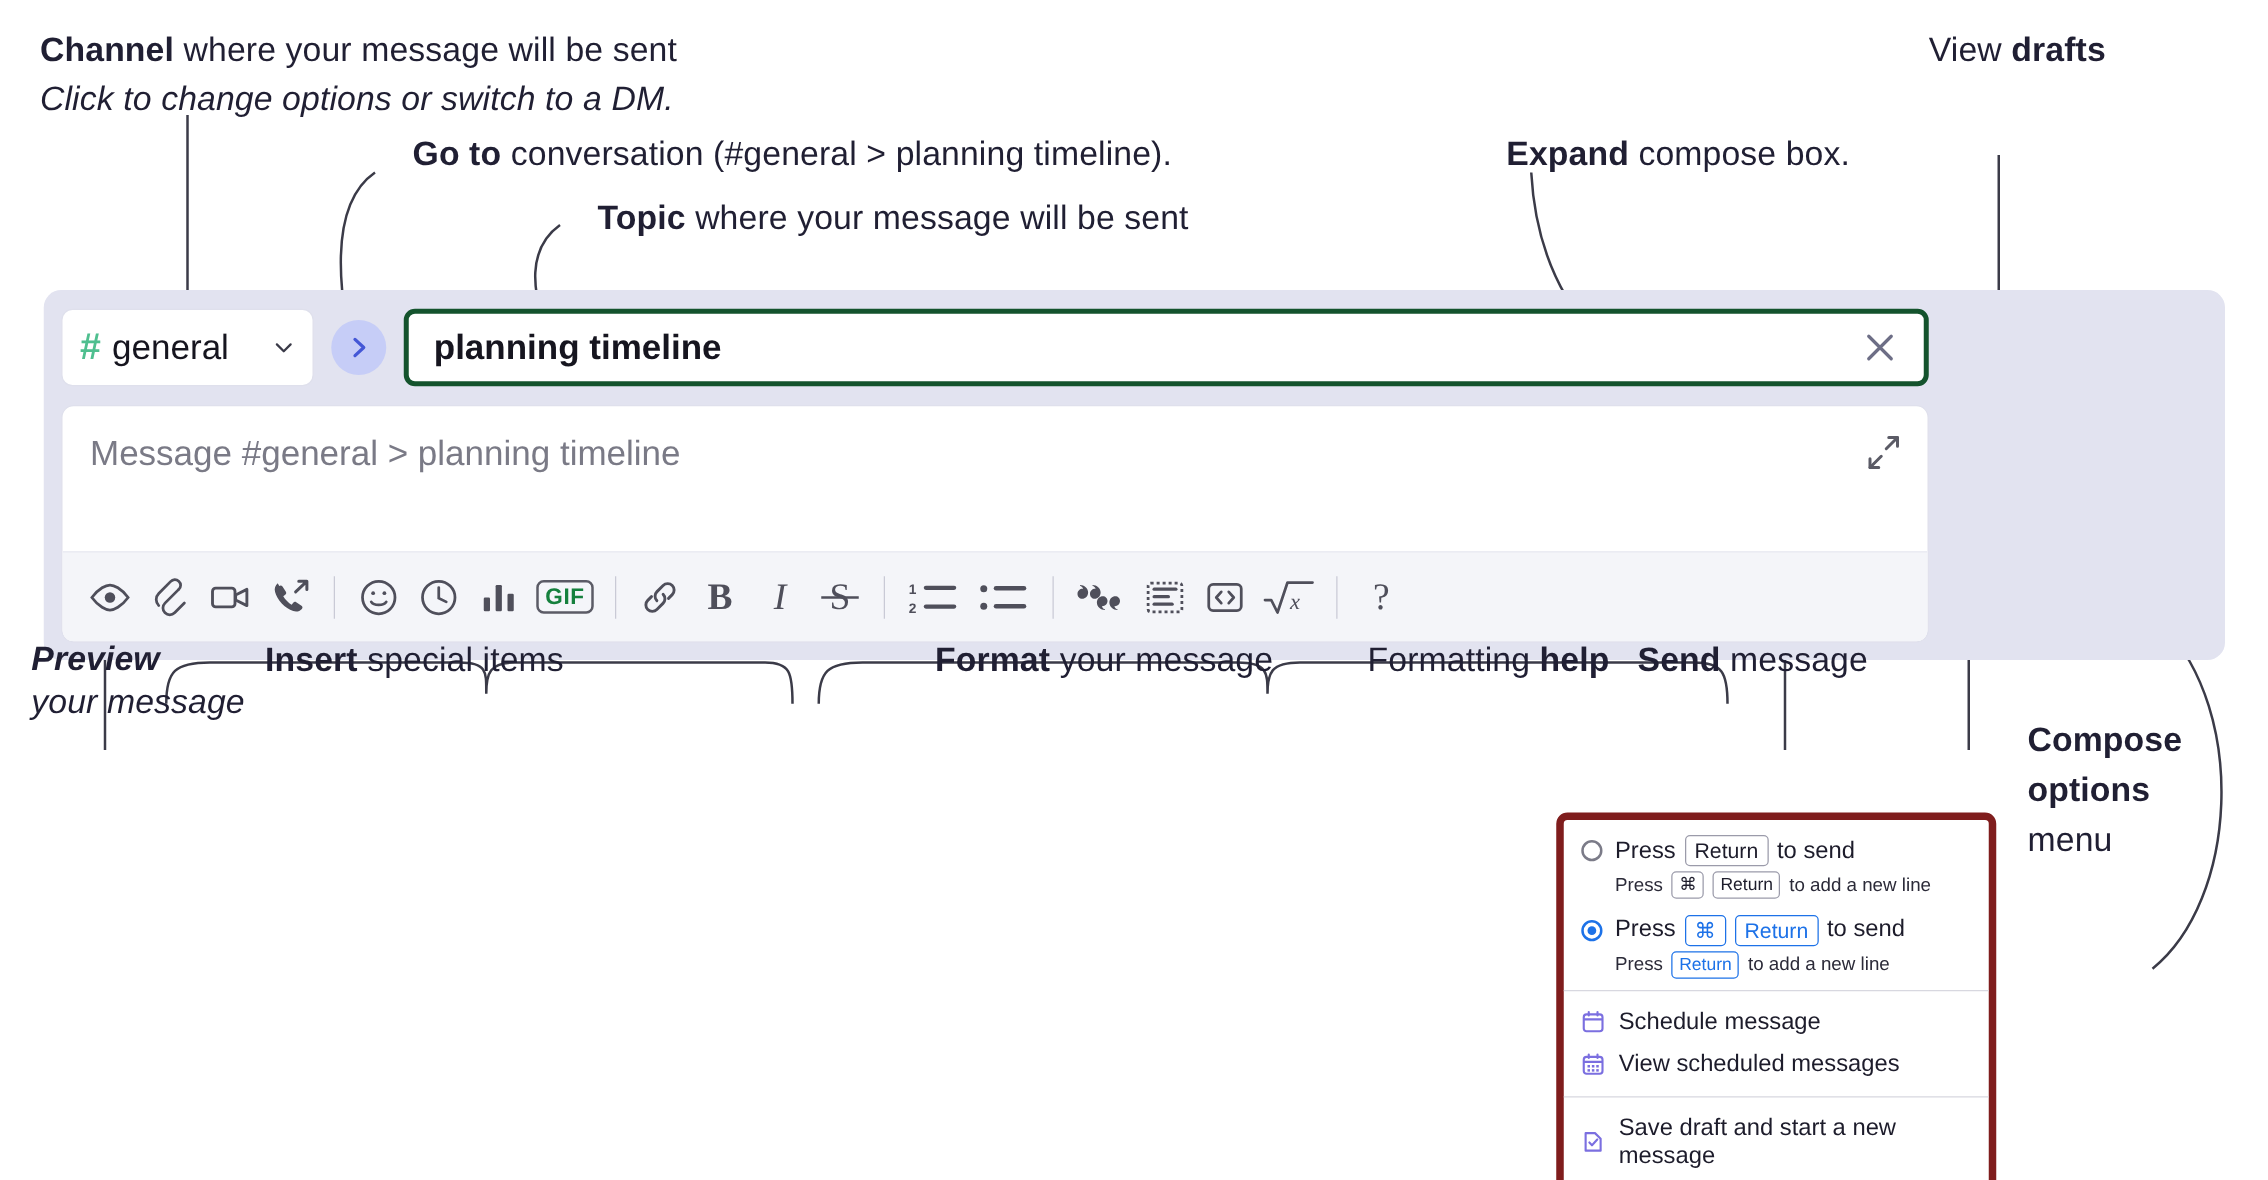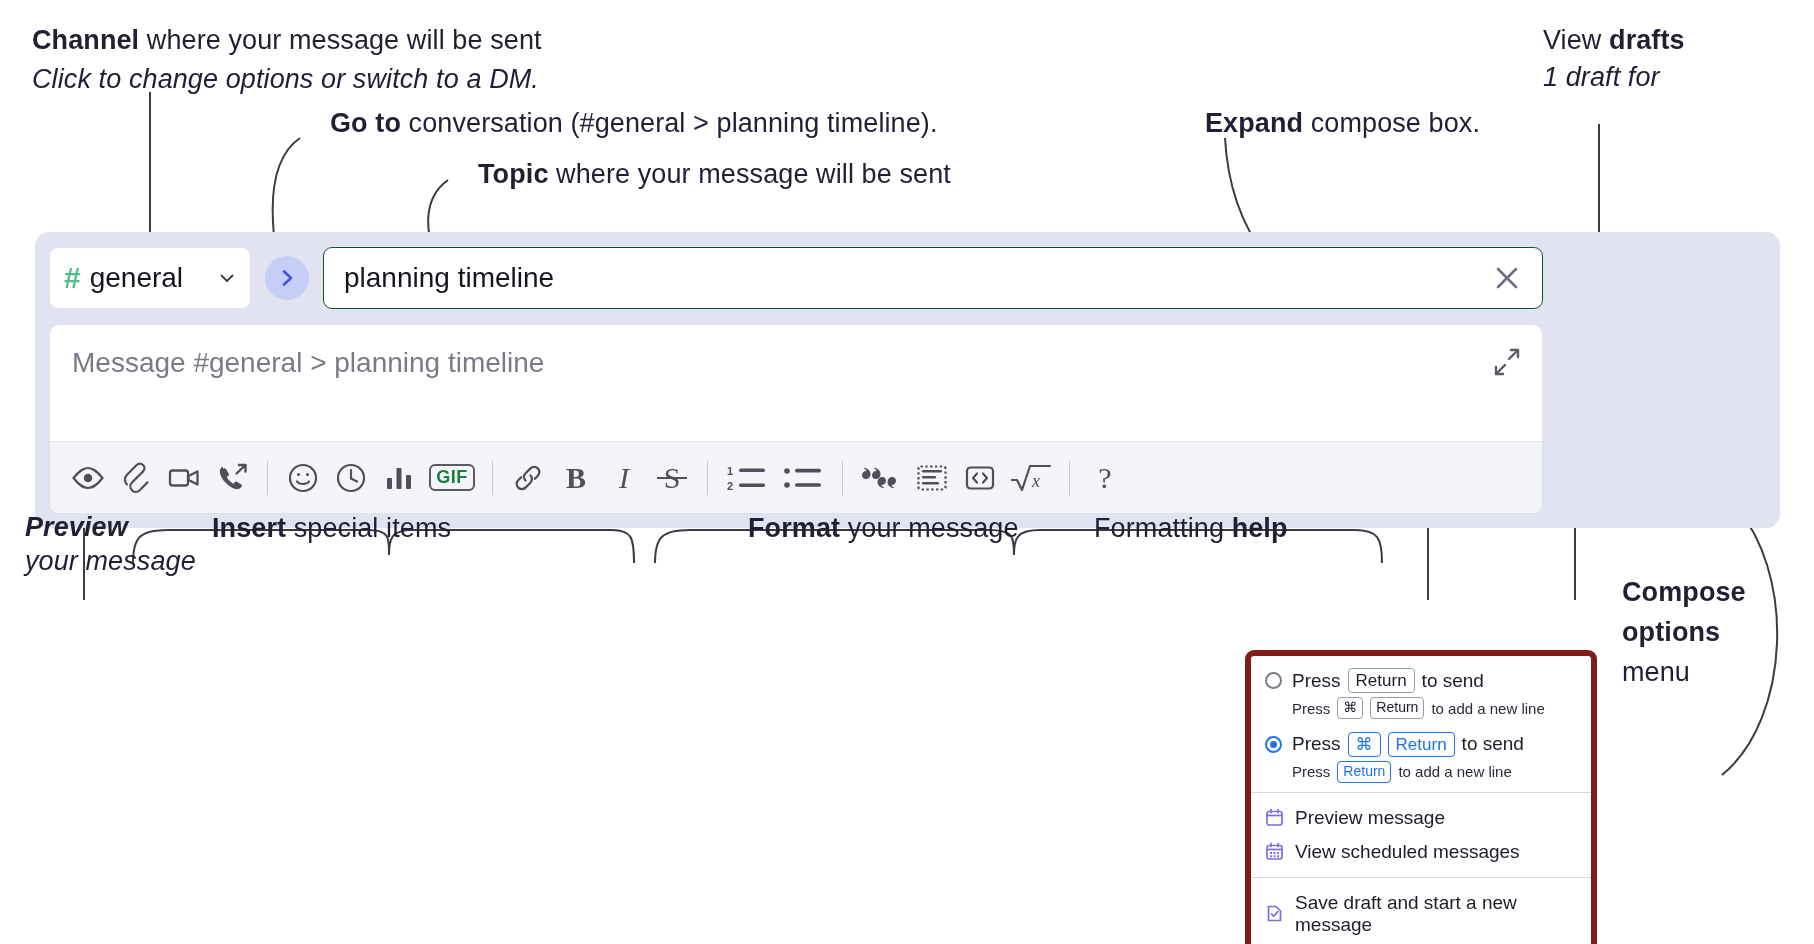--- a/index.html
+++ b/index.html
@@ -40,22 +40,22 @@
   #channel-caret{margin-left:auto;width:18px;height:18px;}
   #channel-caret svg{display:block;}
 
   #goto-button{
     margin-left:14px;width:44px;height:44px;border-radius:50%;
     background:#c6cdf7;display:flex;align-items:center;justify-content:center;cursor:pointer;flex:none;
   }
   #goto-button svg{display:block;}
 
   #topic-field{
-    margin-left:14px;flex:1;height:62px;background:#ffffff;border:1px solid #14532d;border-radius:9px;
-    display:flex;align-items:center;padding:0 18px 0 20px;box-sizing:border-box;
+    margin-left:14px;flex:1;height:62px;background:#ffffff;border:4px solid #14532d;border-radius:9px;
+    display:flex;align-items:center;padding:0 18px 0 20px;box-sizing:border-box;font-weight:bold;
   }
   #topic-value{font-size:28px;color:#16151f;flex:1;}
   #topic-clear{width:34px;height:34px;cursor:pointer;flex:none;}
   #topic-clear svg{display:block;}
 
   #editor-card{
     position:absolute;left:0;top:78px;width:100%;height:190px;
     background:#ffffff;border:1px solid #dfe0ec;border-radius:10px;box-sizing:border-box;overflow:hidden;
   }
   #message-placeholder{
@@ -175,21 +175,20 @@
   <div class="abs anno" style="left:478px;top:156px;width:620px;">
     <b>Topic</b><span> where your message will be sent</span>
   </div>
 
   <div class="abs anno" style="left:1205px;top:105px;width:420px;">
     <b>Expand</b><span> compose box.</span>
   </div>
 
   <div class="abs anno" style="left:1543px;top:22px;width:270px;">
     <div><span>View </span><b>drafts</b></div>
-    <div class="it">1 draft for</div>
   </div>
 
   <div class="abs" id="compose-panel">
 
     <div id="compose-inner">
 
       <div class="row-top">
 
         <div id="channel-picker">
           <span id="channel-hash">#</span>
@@ -383,20 +382,23 @@
   </div>
 
   <div class="abs anno" style="left:748px;top:510px;width:420px;">
     <b>Format</b><span> your message</span>
   </div>
 
   <div class="abs anno" style="left:1094px;top:510px;width:330px;">
     <span>Formatting </span><b>help</b>
   </div>
 
+  <div class="abs anno" style="left:1310px;top:510px;width:300px;">
+    <b>Send</b><span> message</span>
+  </div>
 
   <div class="abs anno" style="left:1622px;top:572px;width:220px;line-height:40px;">
     <div><b>Compose</b></div>
     <div><b>options</b></div>
     <div>menu</div>
   </div>
 
   <div class="abs" id="options-menu">
 
     <div class="menu-sec">
@@ -435,21 +437,21 @@
 
     <div style="padding:8px 0 8px 0;">
       <div class="mi">
         <span>
           <svg width="19" height="19" viewBox="0 0 19 19" fill="none" stroke="#7b6fe0" stroke-width="1.7">
             <rect x="2" y="3.5" width="15" height="13.5" rx="2.2"></rect>
             <path d="M2 7.5 L17 7.5" stroke-width="1.7"></path>
             <path d="M6 1.6 L6 4.4 M13 1.6 L13 4.4" stroke-linecap="round"></path>
           </svg>
         </span>
-        <span>Preview message</span>
+        <span>Schedule message</span>
       </div>
       <div class="mi">
         <span>
           <svg width="19" height="19" viewBox="0 0 19 19" fill="none" stroke="#7b6fe0" stroke-width="1.7">
             <rect x="2" y="3.5" width="15" height="13.5" rx="2.2"></rect>
             <path d="M2 7.5 L17 7.5"></path>
             <path d="M6 1.6 L6 4.4 M13 1.6 L13 4.4" stroke-linecap="round"></path>
             <g fill="#7b6fe0" stroke="none">
               <rect x="5" y="10" width="2" height="2"></rect>
                 <rect x="8.5" y="10" width="2" height="2"></rect>

